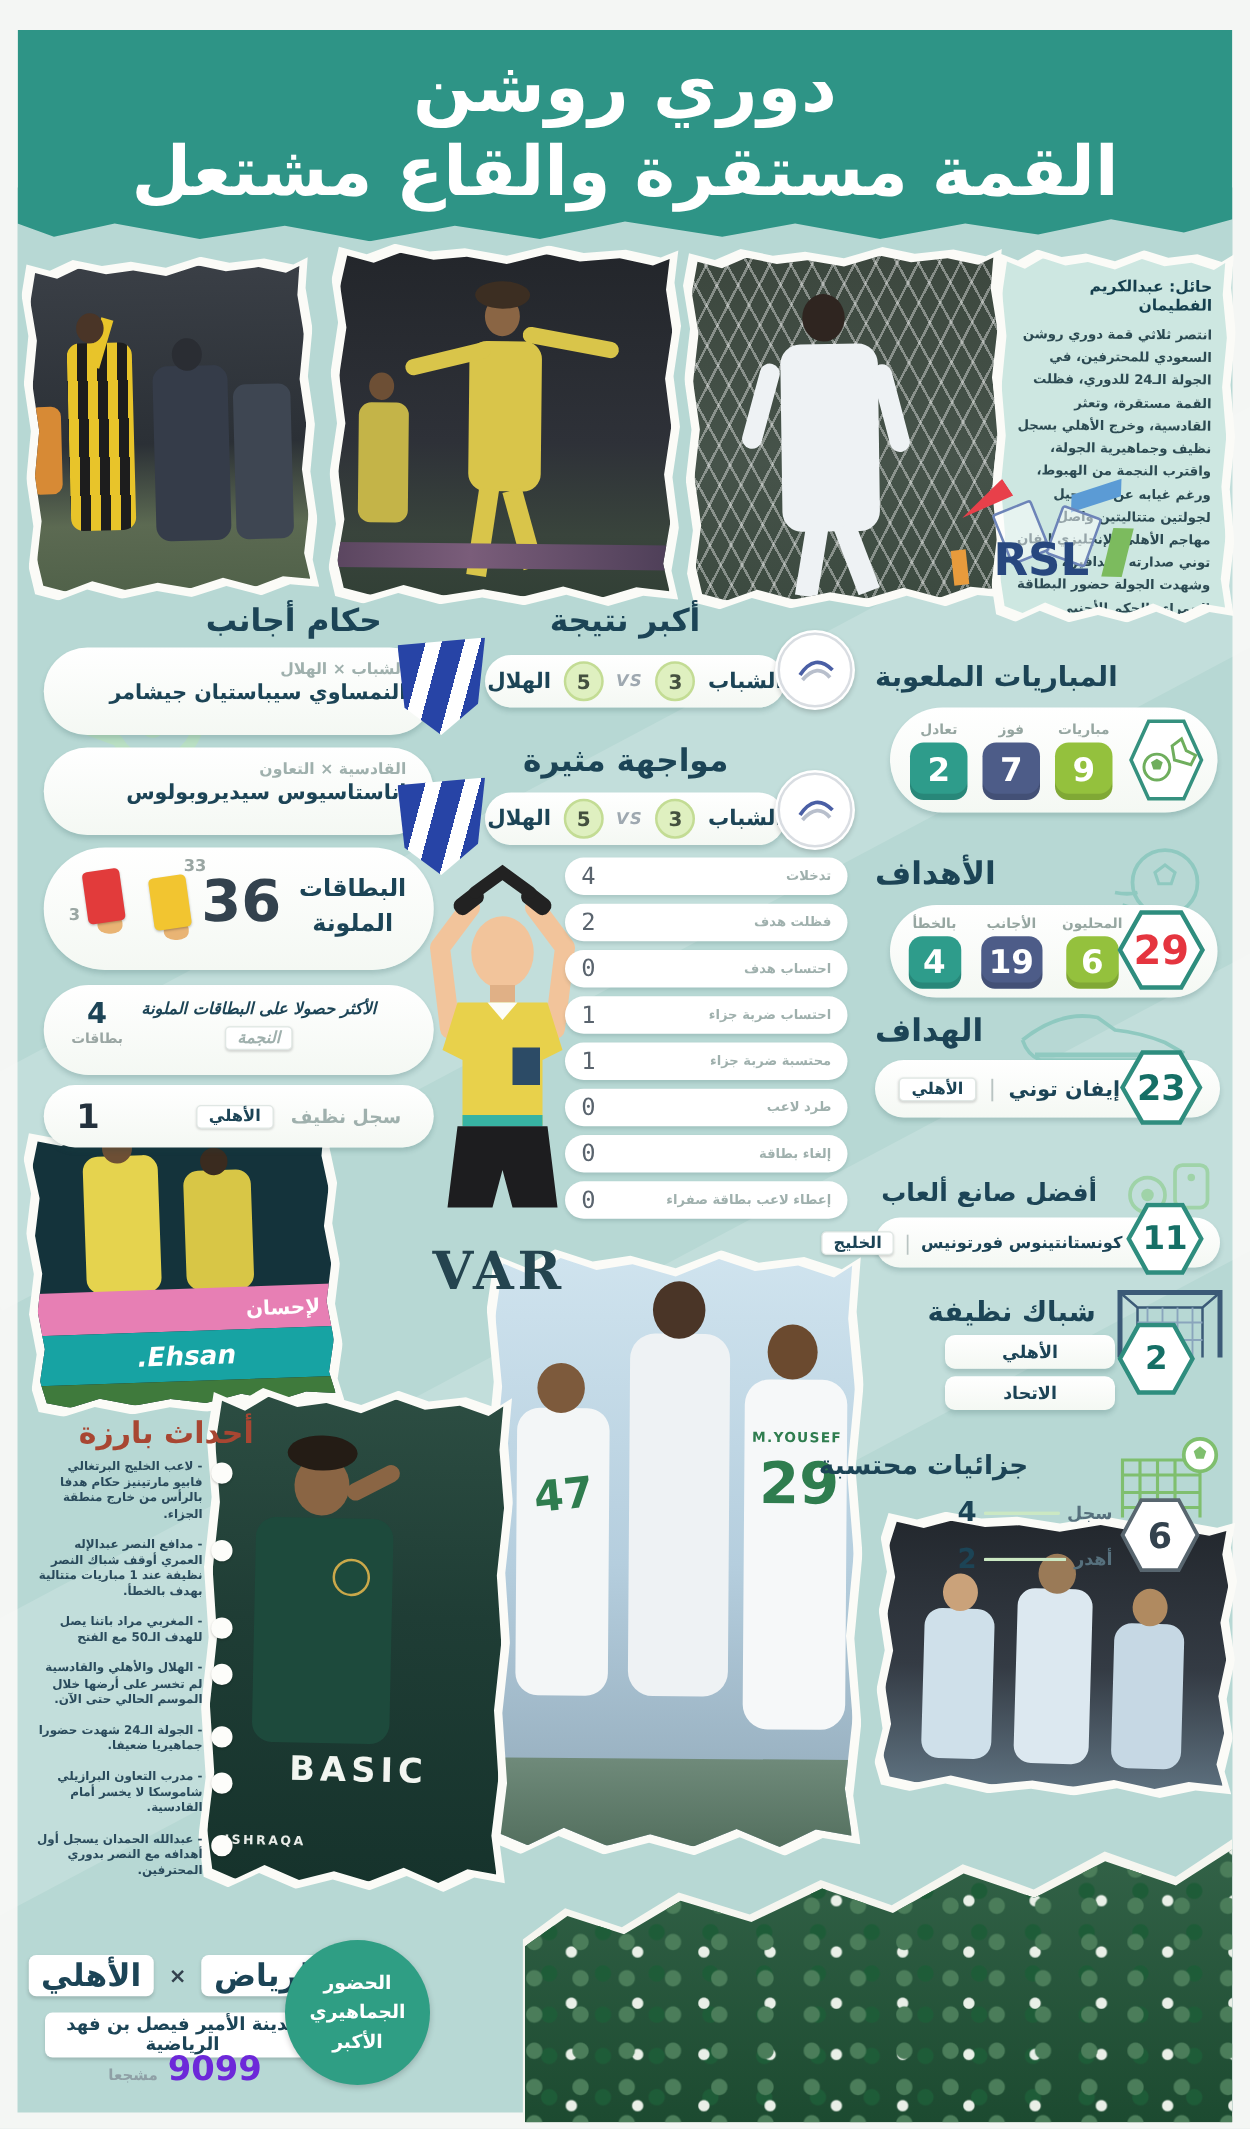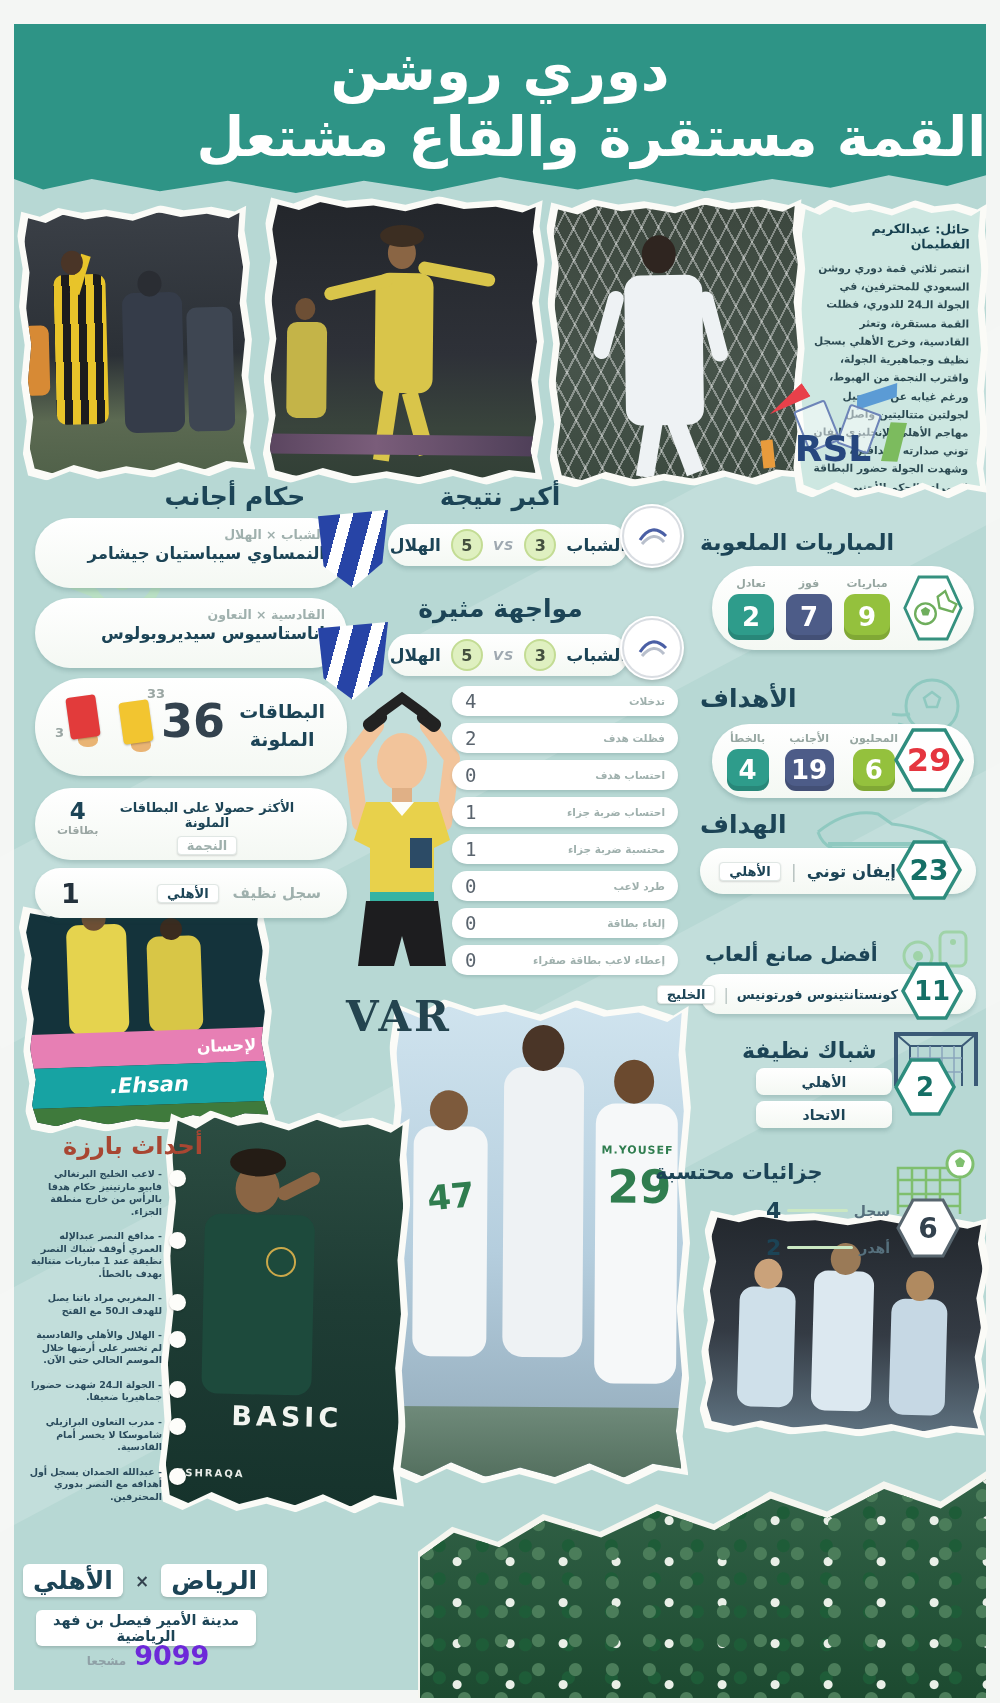--- a/index.html
+++ b/index.html
@@ -5,21 +5,21 @@
   html,body{margin:0;padding:0;background:#e9edeb;}
   .page{position:relative;width:1000px;height:1703px;background:#f4f6f4;overflow:hidden;
         font-family:"DejaVu Sans",sans-serif;color:#1c4456;}
   .abs{position:absolute;}
   .canvas{position:absolute;left:14px;top:150px;width:972px;height:1540px;background:#b7d8d4;z-index:0;}
   .streak{position:absolute;background:rgba(255,255,255,.16);transform:rotate(-28deg);z-index:1;}
   .header{position:absolute;left:14px;top:24px;width:972px;height:176px;background:#2e9486;z-index:3;
     clip-path:polygon(0 0,100% 0,100% 86%,96% 92%,90% 86%,84% 93%,78% 88%,71% 95%,64% 88%,58% 94%,50% 87%,43% 95%,36% 89%,29% 96%,22% 89%,15% 95%,8% 88%,3% 94%,0 88%);
     text-align:center;color:#fff;}
   .league{font-size:56px;font-weight:bold;margin-top:14px;}
-  .headline{font-size:55px;font-weight:bold;margin-top:2px;letter-spacing:1px;text-align:right;}
+  .headline{font-size:55px;font-weight:bold;margin-top:2px;letter-spacing:1px;}
   .torn{clip-path:polygon(2% 1%,10% 3%,18% 0,28% 2%,38% 1%,50% 3%,62% 0,72% 2%,84% 1%,94% 3%,99% 1%,98% 10%,100% 22%,98% 36%,100% 50%,98% 64%,100% 78%,98% 90%,100% 98%,90% 97%,80% 100%,68% 97%,56% 100%,44% 98%,32% 100%,20% 97%,10% 100%,2% 98%,0 90%,2% 78%,0 64%,2% 50%,0 36%,2% 22%,0 10%);}
   .ph-wrap{position:absolute;background:#fbfbf7;z-index:4;}
   .ph{position:absolute;inset:7px;overflow:hidden;}
   .sec-title{font-weight:bold;color:#1c4456;text-align:center;z-index:6;}
   .pill{position:absolute;background:linear-gradient(180deg,#ffffff, #f4f8f3);border-radius:999px;
         box-shadow:0 3px 4px rgba(30,70,70,.18);z-index:6;}
   .statbox{width:46px;height:46px;border-radius:11px;display:flex;align-items:center;justify-content:center;
         color:#fff;font-size:26px;font-weight:bold;box-shadow:inset 0 -5px 0 rgba(0,0,0,.13);}
   .c-green{background:#94c13d;} .c-navy{background:#4d5c88;} .c-teal{background:#2e9c8b;}
   .statlabel{font-size:11px;color:#96a6a1;font-weight:bold;text-align:center;margin-bottom:4px;white-space:nowrap;}
@@ -143,21 +143,21 @@
       <div class="cardicon" style="background:#f2c530;"></div>
       <div class="fist" style="margin:-6px 0 0 -6px;"></div>
     </div>
     <div class="abs" style="left:20px;top:18px;">
       <div class="cardicon" style="background:#e23b3b;"></div>
       <div class="fist" style="margin:-6px 0 0 -4px;"></div>
       <div style="font-size:13px;font-weight:bold;color:#9aa6a3;margin-right:34px;margin-top:-22px;">3</div>
     </div>
   </div>
   <div class="pill" style="left:35px;top:788px;width:312px;height:72px;border-radius:40px;">
-    <div class="abs" style="right:40px;top:12px;width:200px;text-align:center;">
+    <div class="abs" style="right:40px;top:12px;width:200px;text-align:center;font-style:italic;">
       <div style="font-size:13px;font-weight:bold;color:#1c4456;">الأكثر حصولا على البطاقات الملونة</div>
       <span class="teamchip" style="display:inline-block;margin-top:6px;color:#9fb0ad;">النجمة</span>
     </div>
     <div class="abs" style="left:22px;top:10px;text-align:center;">
       <div style="font-size:23px;font-weight:bold;color:#1c4456;">4</div>
       <div style="font-size:11px;font-weight:bold;color:#9aa6a3;">بطاقات</div>
     </div>
   </div>
   <div class="pill" style="left:35px;top:868px;width:312px;height:50px;display:flex;align-items:center;gap:14px;padding:0 26px;box-sizing:border-box;">
     <span style="font-size:15px;font-weight:bold;color:#9fb0ad;">سجل نظيف</span>
@@ -468,14 +468,19 @@
   <div class="abs" style="left:25px;top:1564px;width:240px;display:flex;align-items:center;justify-content:center;gap:12px;z-index:6;">
     <span class="chip" style="font-size:25px;font-weight:bold;color:#1c4456;">الرياض</span>
     <span style="font-size:17px;font-weight:bold;color:#33424e;">×</span>
     <span class="chip" style="font-size:25px;font-weight:bold;color:#1c4456;">الأهلي</span>
   </div>
   <div class="chip abs" style="left:36px;top:1610px;width:200px;text-align:center;font-size:14.5px;font-weight:bold;color:#1c4456;z-index:6;">مدينة الأمير فيصل بن فهد الرياضية</div>
   <div class="abs" style="left:58px;top:1640px;width:180px;display:flex;align-items:baseline;justify-content:center;gap:8px;z-index:6;">
     <span style="font-size:27px;font-weight:bold;color:#6d28d9;">9099</span>
     <span style="font-size:12px;font-weight:bold;color:#8fa0a6;">مشجعا</span>
   </div>
+  <div class="abs" style="left:228px;top:1552px;width:116px;height:116px;border-radius:50%;background:#2f9e84;z-index:7;display:flex;flex-direction:column;align-items:center;justify-content:center;color:#fff;font-weight:bold;font-size:15px;line-height:1.55;box-shadow:0 2px 5px rgba(0,0,0,.2);">
+    <div>الحضور</div>
+    <div>الجماهيري</div>
+    <div>الأكبر</div>
+  </div>
 
 </div>
 
 </body></html>

